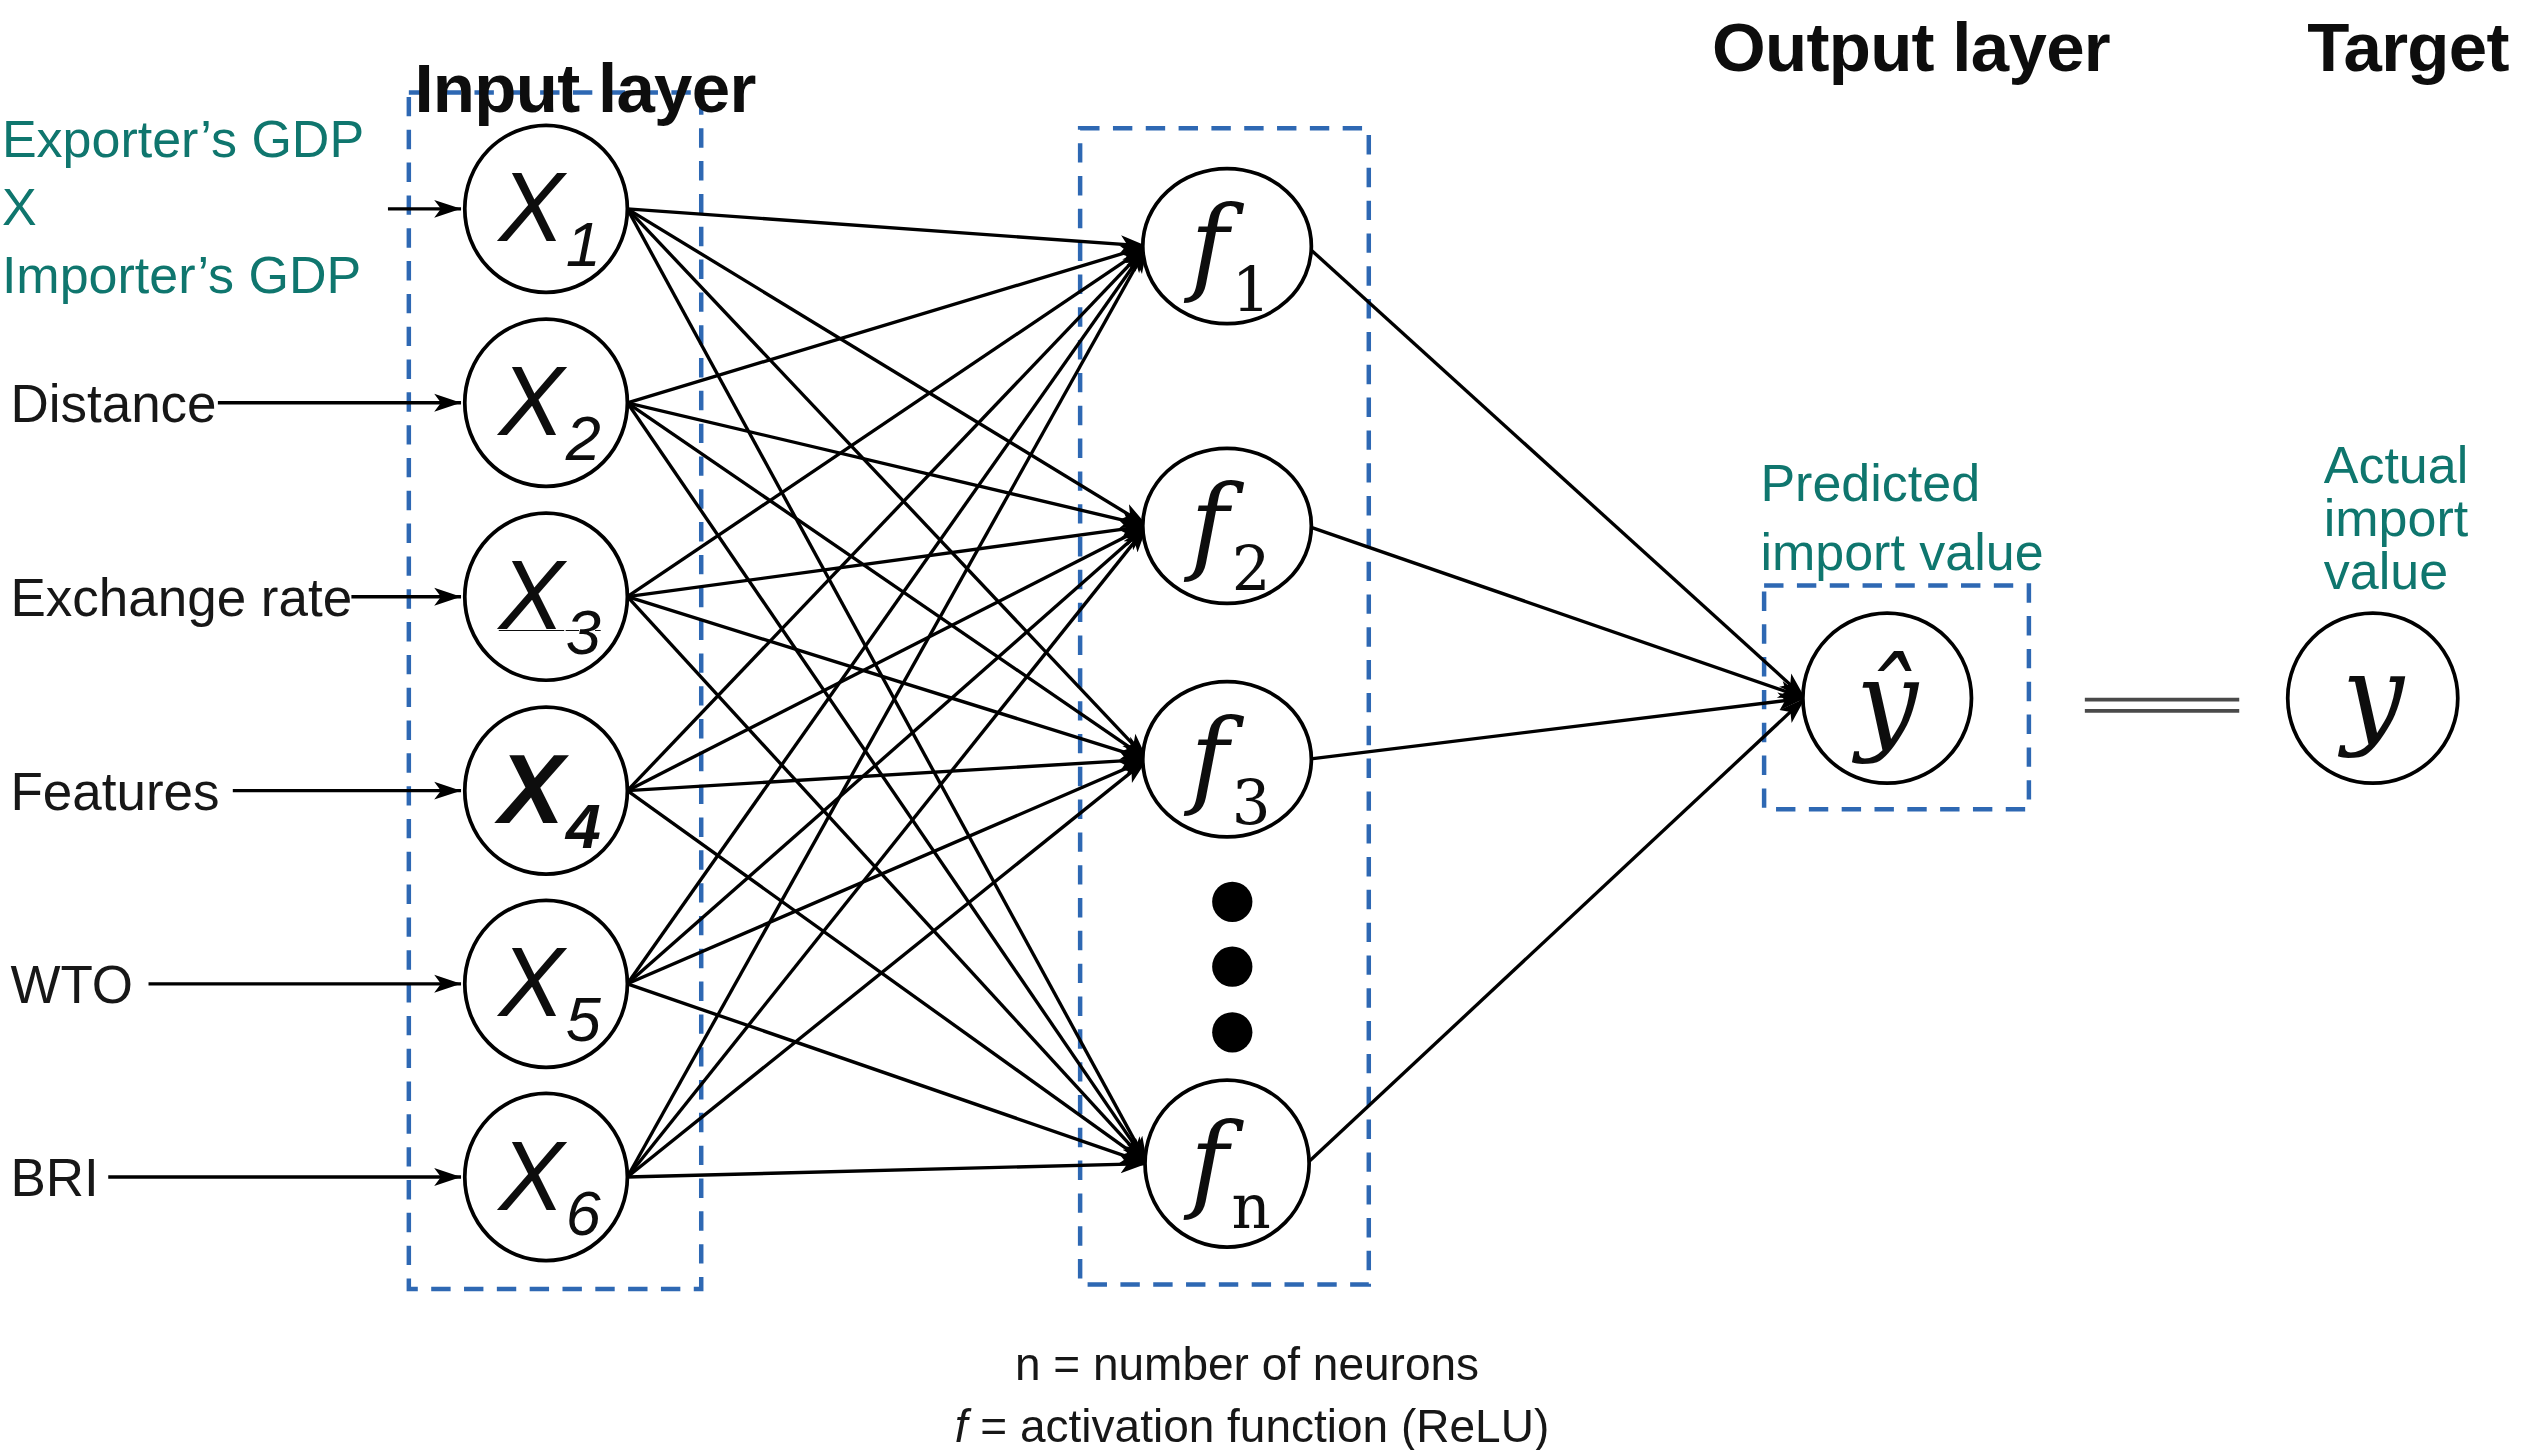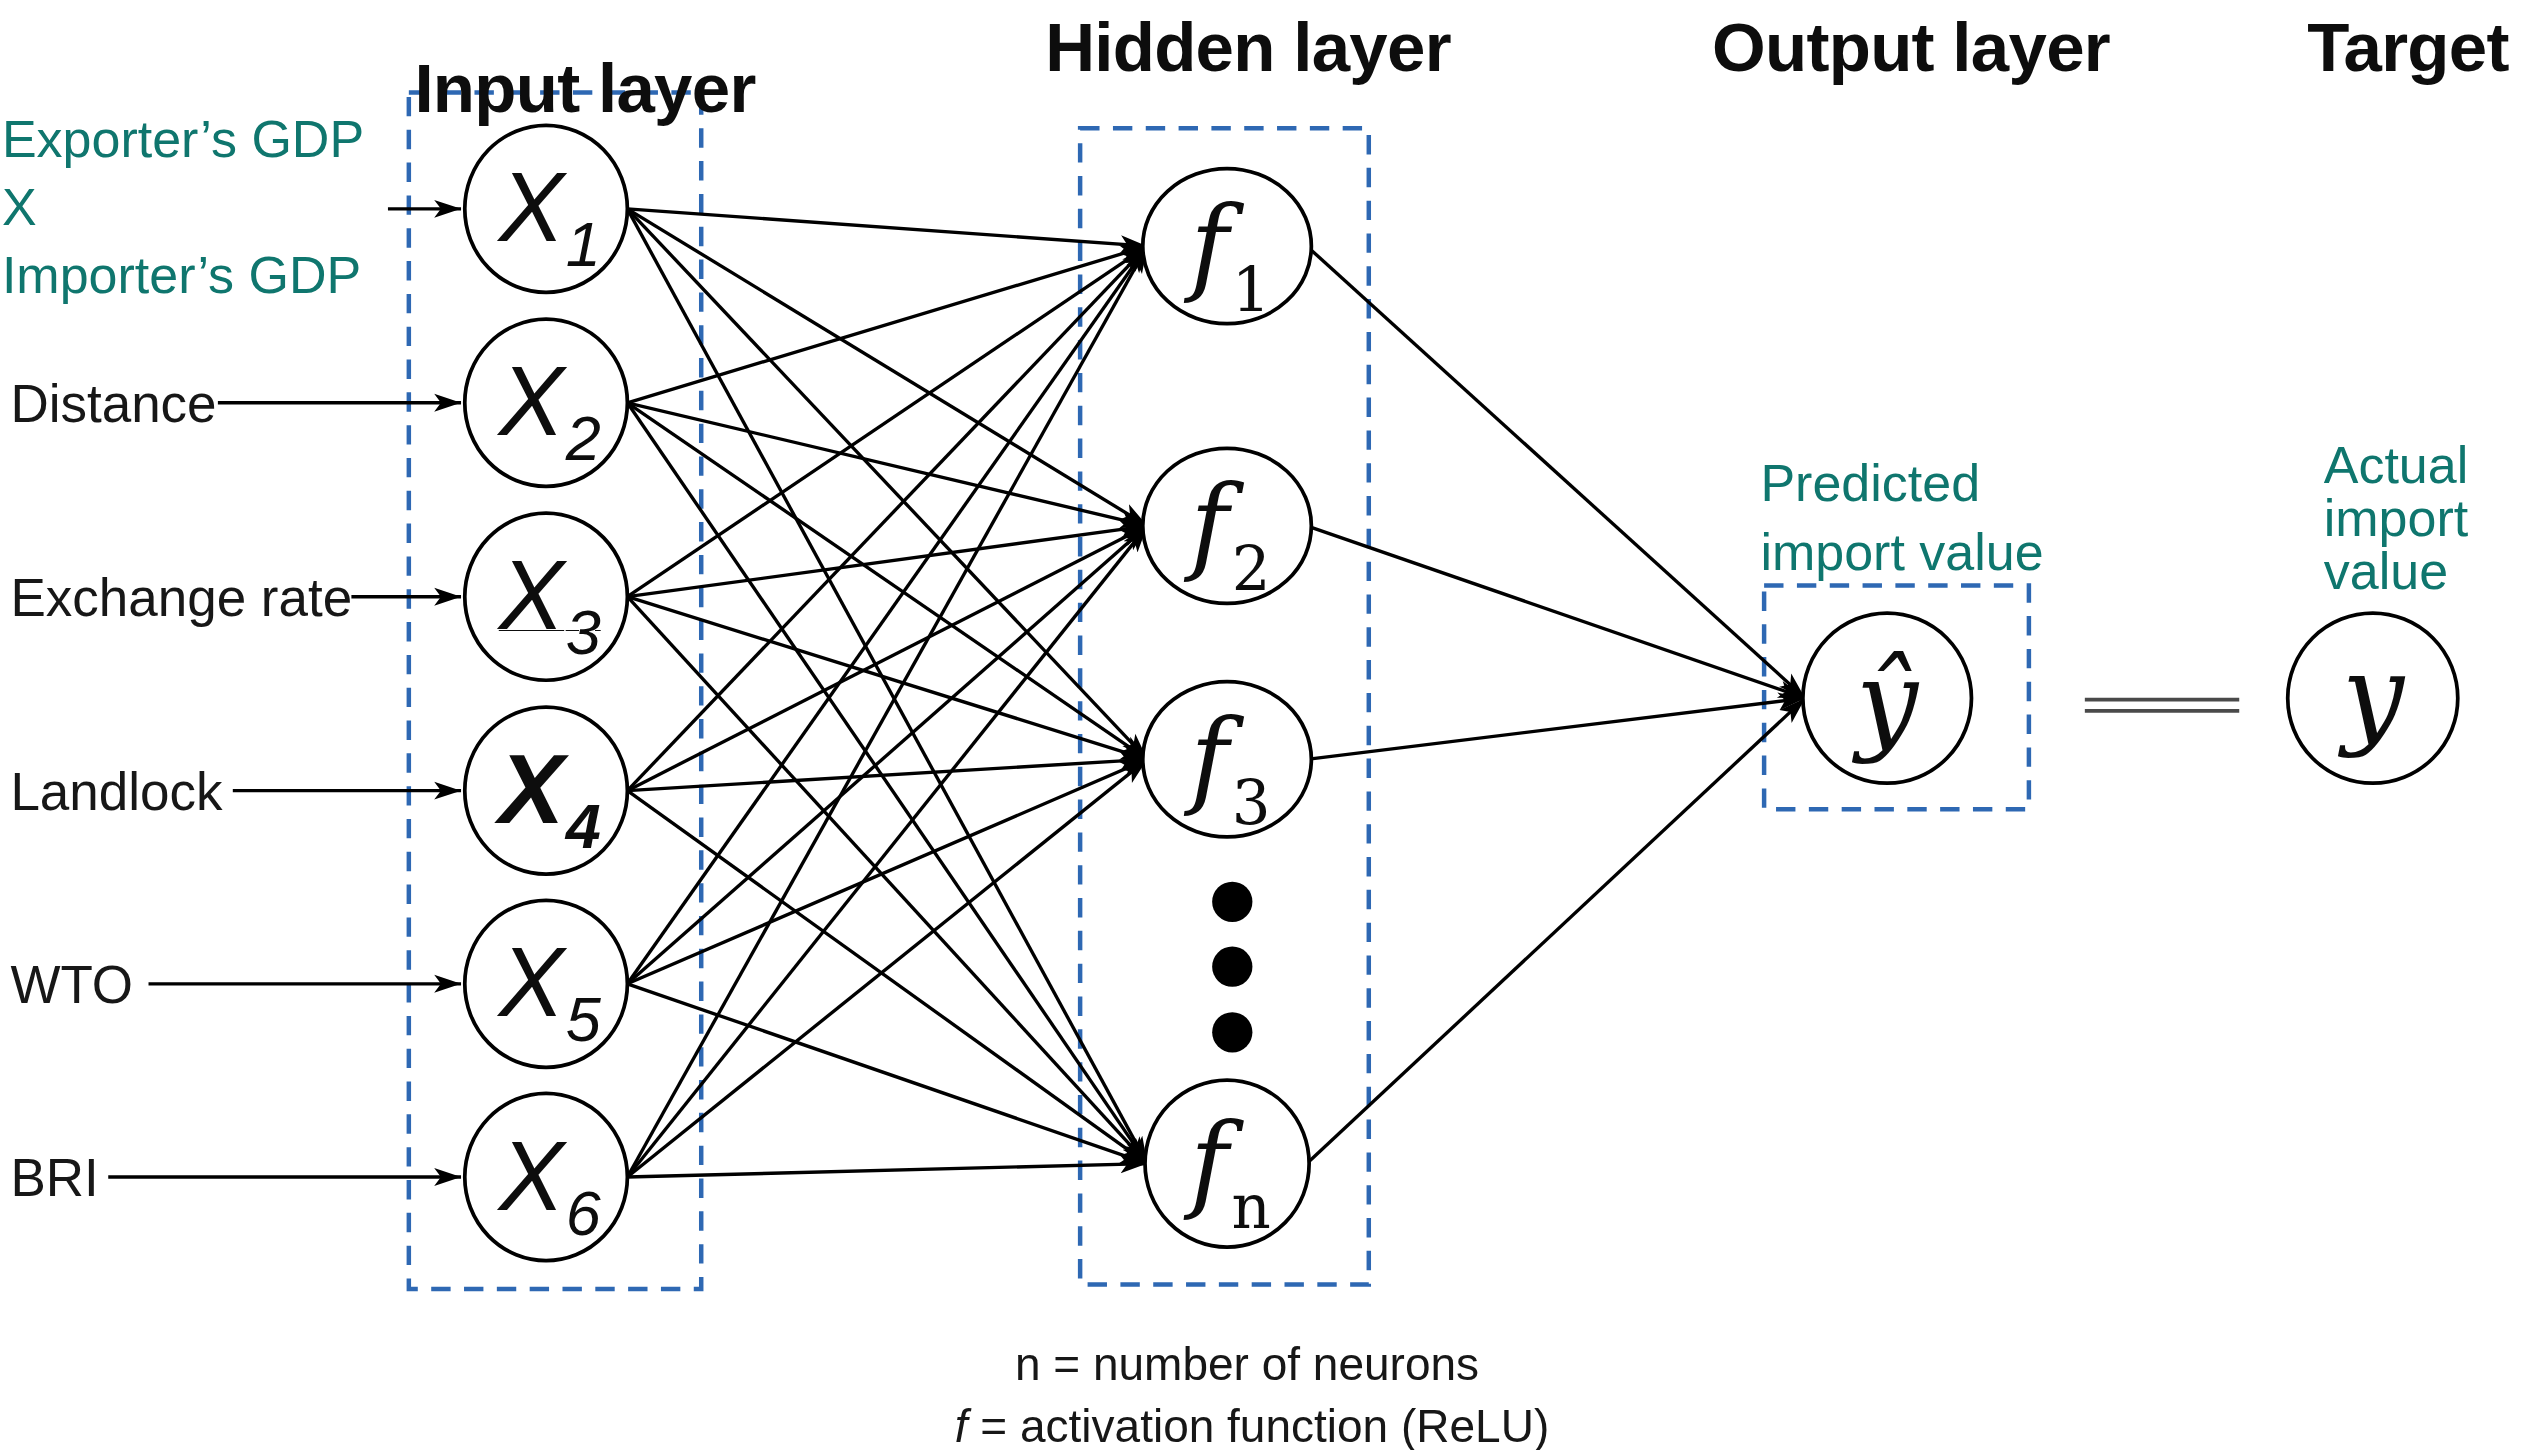--- a/index.html
+++ b/index.html
@@ -138,30 +138,29 @@
     <circle cx="1652" cy="1384" r="27" fill="#000"></circle>
 
     <ellipse cx="2530" cy="936" rx="113" ry="114" fill="#fff" stroke="#000" stroke-width="5"></ellipse>
     <ellipse cx="3181" cy="936" rx="114" ry="114" fill="#fff" stroke="#000" stroke-width="5"></ellipse>
 
     <line x1="2795" y1="938" x2="3002" y2="938" stroke-width="5" stroke="#4a4a4a"></line>
     <line x1="2795" y1="953" x2="3002" y2="953" stroke-width="5" stroke="#4a4a4a"></line>
   </svg>
 
   <div class="hdr" style="left:585px;top:9px;margin-top:40px;">Input layer</div>
-  <div class="hdr" style="left:1248px;top:7.5px;">Hidden layer</div>
   <div class="hdr" style="left:1911px;top:7.5px;">Output layer</div>
   <div class="hdr" style="left:2408px;top:7.5px;">Target</div>
 
   <div class="lbl" style="left:183px;top:207px;line-height:68px;">Exporter’s GDP
 X
 Importer’s GDP</div>
   <div class="feat" style="left:10.4px;top:403px;">Distance</div>
   <div class="feat" style="left:10.4px;top:597px;">Exchange rate</div>
-  <div class="feat" style="left:10.4px;top:791px;">Landlock</div>
+  <div class="feat" style="left:10.4px;top:791px;">Features</div>
   <div class="feat" style="left:10.4px;top:984px;">WTO</div>
   <div class="feat" style="left:10.4px;top:1177px;">BRI</div>
 
   <div class="node-label" style="left:549px;top:207px;"><span class="x-base">X</span><span class="x-sub">1</span></div>
   <div class="node-label" style="left:549px;top:401px;"><span class="x-base">X</span><span class="x-sub">2</span></div>
   <div class="node-label" style="left:549px;top:595px;text-decoration:underline;"><span class="x-base">X</span><span class="x-sub">3</span></div>
   <div class="node-label" style="left:549px;top:789px;font-weight:bold;"><span class="x-base">X</span><span class="x-sub">4</span></div>
   <div class="node-label" style="left:549px;top:982px;"><span class="x-base">X</span><span class="x-sub">5</span></div>
   <div class="node-label" style="left:549px;top:1176px;"><span class="x-base">X</span><span class="x-sub">6</span></div>
 

